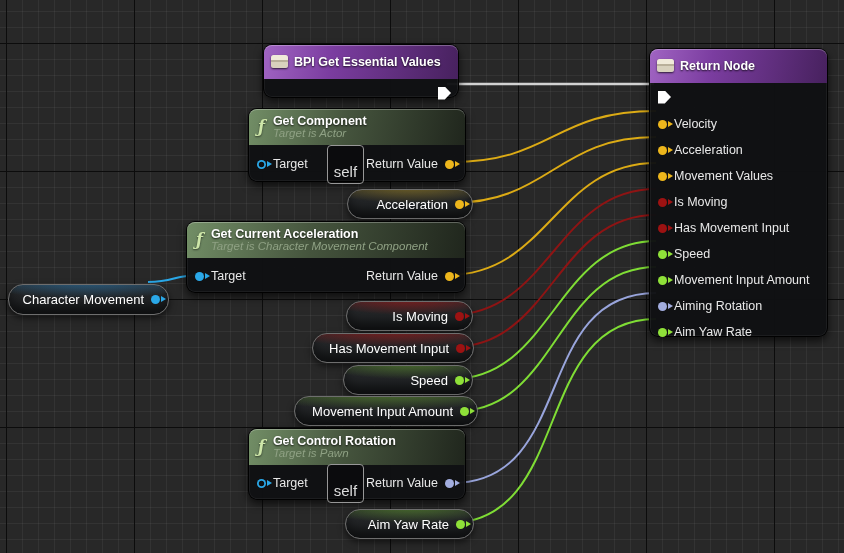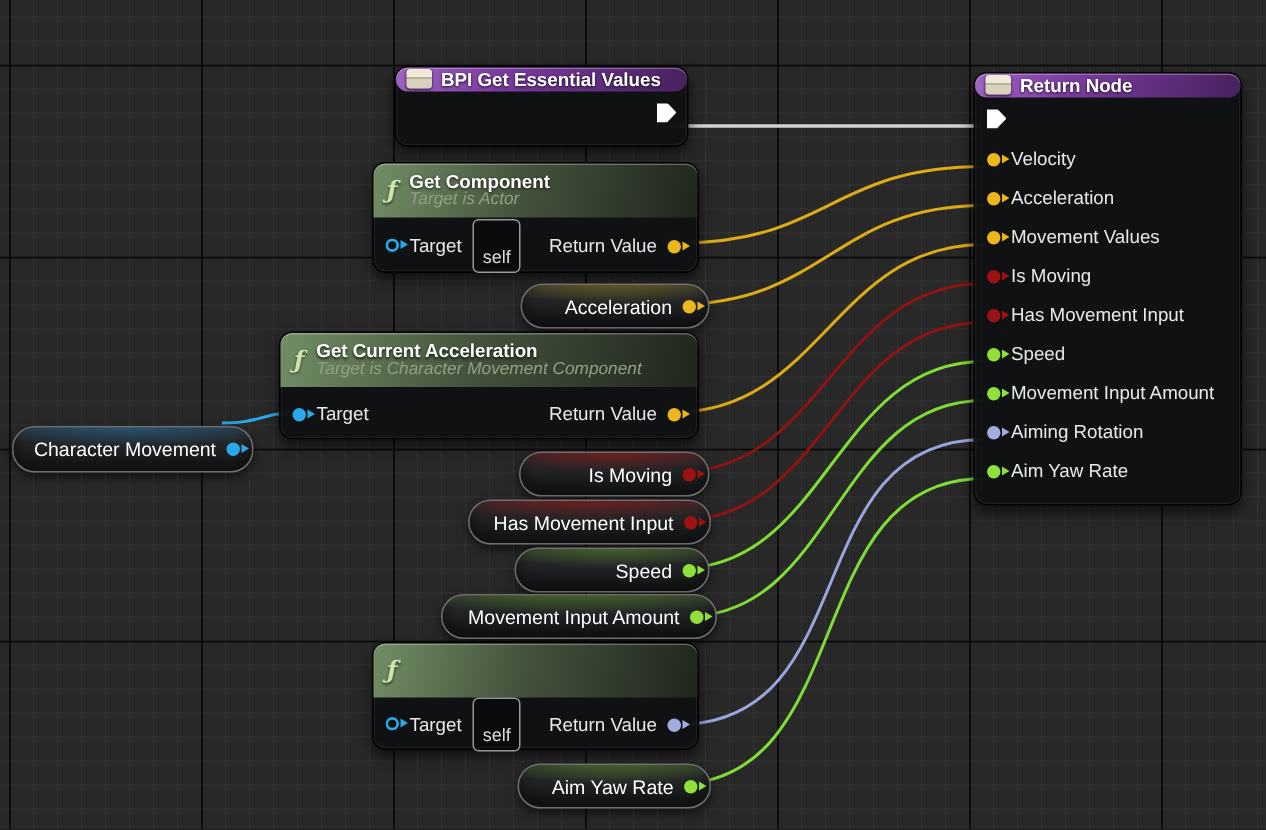--- a/index.html
+++ b/index.html
@@ -24,21 +24,21 @@
     background:rgba(15,17,19,0.97);
     border:1px solid rgba(0,0,0,0.9);
     box-shadow:0 4px 9px rgba(0,0,0,0.65), inset 0 0 0 1px rgba(255,255,255,0.05);
     color:#e6e6e6;
   }
   .hdr {
     display:flex; align-items:center; gap:6px;
     border-radius:8px 8px 0 0; padding:3px 8px 4px 7px;
     box-shadow:inset 0 1px 0 rgba(255,255,255,0.28);
   }
-  .hdr-purple { background:linear-gradient(100deg,#a064c2 0%, #7b3da0 35%, #47215e 100%); height:16px;border-radius:13px; }
+  .hdr-purple { background:linear-gradient(100deg,#a064c2 0%, #7b3da0 35%, #47215e 100%); height:34px; }
   .hdr-green  { background:linear-gradient(100deg,#728e66 0%, #45543d 45%, #20261d 100%); height:36px; }
   .hdr-title  { font-size:12.5px; font-weight:bold; color:#fff; text-shadow:0 1px 2px rgba(0,0,0,0.8); white-space:nowrap; }
   .hdr-sub    { font-size:11.5px; font-style:italic; color:#8fa184; margin-top:-1px; white-space:nowrap; }
   .box-icon {
     width:17px; height:13px; border-radius:2.5px; flex:none;
     background:linear-gradient(#f0ead9 0 42%, #b9b09a 42% 52%, #d8d1bd 52%);
     box-shadow:0 1px 2px rgba(0,0,0,0.7);
   }
   .fn-icon {
     font-family:"DejaVu Serif", serif; font-style:italic; font-weight:bold;
@@ -60,22 +60,22 @@
   .t-vector  { color:#edb61c; }
   .t-bool    { color:#9c1212; }
   .t-float   { color:#8fe139; }
   .t-rotator { color:#a2addf; }
   .t-object  { color:#2aa8e8; }
   .pin-exec {
     width:13px; height:13px; background:#fff; flex:none;
     clip-path:polygon(0 0,52% 0,100% 50%,52% 100%,0 100%);
   }
   .self-box {
-    font-size:12px; color:#ddd; border:1px solid #979797; border-radius:4px;
-    padding:17px 6px 2px; background:rgba(0,0,0,0.3); line-height:1.2;
+    font-size:15px; color:#ddd; border:1px solid #979797; border-radius:4px;
+    padding:17px 6px 2px; background:rgba(0,0,0,0.3); line-height:1.2;margin-left:12px;
   }
 
   
   .pill {
     position:absolute; z-index:2; height:30px; border-radius:15px;
     display:flex; align-items:center; justify-content:flex-end; gap:7px;
     padding:0 8px 0 16px;
     background:linear-gradient(#27292b,#1a1c1e);
     border:1px solid #6e6e6e;
     box-shadow:0 3px 7px rgba(0,0,0,0.6), inset 0 -8px 10px rgba(0,0,0,0.45);
@@ -237,20 +237,24 @@
   </div>
 
   <div class="pill tint-green" style="left:294px;top:396px;width:184px;">
     <span>Movement Input Amount</span>
     <span class="pin t-float"></span>
   </div>
 
   <div class="node" style="left:248px;top:428px;width:218px;height:72px;">
     <div class="hdr hdr-green">
       <span class="fn-icon">ƒ</span>
+      <div>
+        <div class="hdr-title">Get Control Rotation</div>
+        <div class="hdr-sub">Target is Pawn</div>
+      </div>
     </div>
     <div class="body-row" style="height:36px;">
       <div class="pin-group">
         <span class="pin hollow t-object"></span>
         <span class="pin-label">Target</span>
         <span class="self-box">self</span>
       </div>
       <div class="pin-group">
         <span class="pin-label">Return Value</span>
         <span class="pin t-rotator" style="margin-right:4px;"></span>

